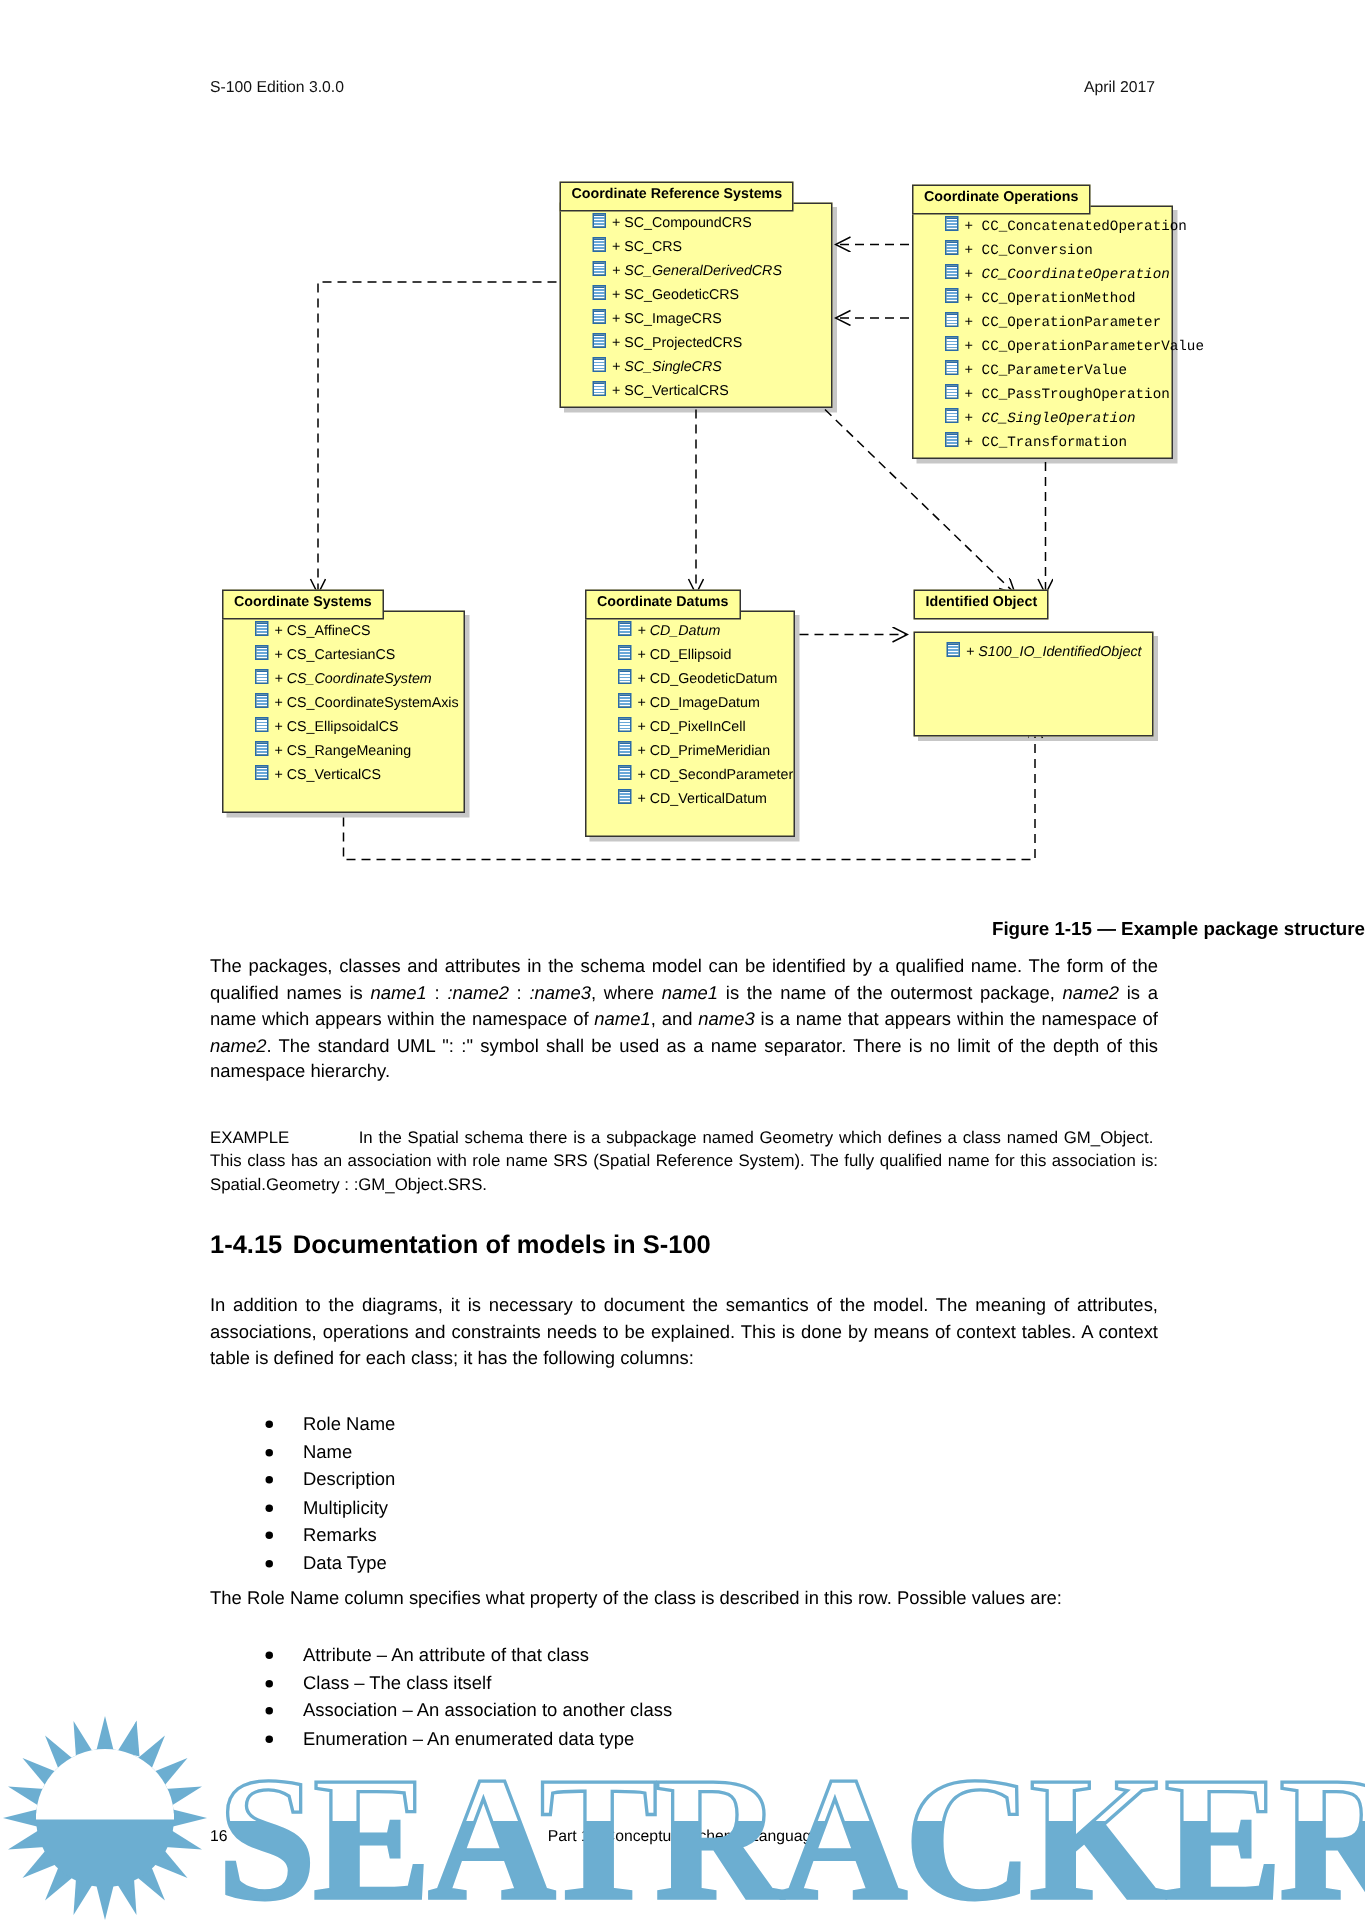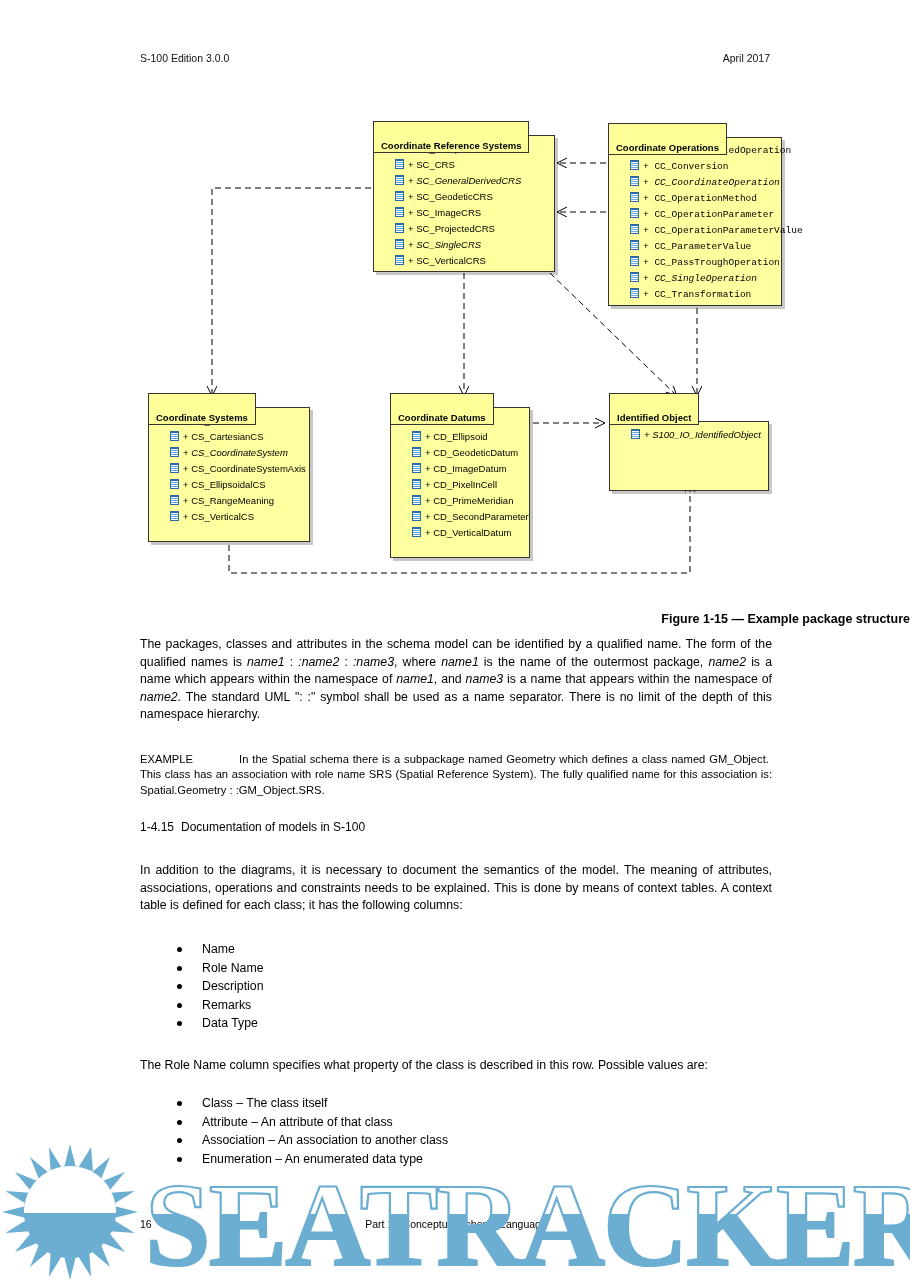--- a/index.html
+++ b/index.html
@@ -19,24 +19,24 @@
     position:absolute; left:140px; top:52px; width:630px;
     font-size:10.5px; color:#111;
   }
   .run-head .left { position:absolute; left:0; top:0; }
   .run-head .right { position:absolute; right:0; top:0; }
 
   
   .diagram { position:absolute; left:0; top:105px; width:910px; height:505px; }
   .pkg { position:absolute; }
   .pkg .tab {
-    position:absolute; left:0; top:0; height:32px;
+    position:absolute; left:0; top:0; height:20px;
     background:#FFFF99; border:1px solid #333;
     font-size:9.5px; font-weight:bold; color:#000;
-    padding:17px 7px 0 7px; line-height:14px; white-space:nowrap;
+    padding:1px 7px 0 7px; line-height:14px; white-space:nowrap;
     z-index:3;
   }
   .pkg .body {
     position:absolute; left:0; background:#FFFFA0;
     border:1px solid #333;
     box-shadow:3px 3px 0 rgba(0,0,0,0.22);
     z-index:2;
   }
   .pkg ul { list-style:none; margin:0; padding:5px 0 5px 0; }
   .pkg li {
@@ -69,21 +69,21 @@
   .txt {
     position:absolute; left:140px; width:632px;
     font-size:12.3px; line-height:17.6px; text-align:justify;
   }
   .txt.p1 { top:636px; }
   .txt.ex { top:752px; font-size:11.2px; line-height:15.4px; }
   .txt.p2 { top:862px; }
   .txt.p3 { top:1057px; }
   .h2 {
     position:absolute; left:140px; top:820px; width:632px;
-    font-size:12px; font-weight:normal;
+    font-size:17px; font-weight:bold;
   }
   .h2 .num { margin-right:7px; }
   em { font-style:italic; }
 
   ul.bul {
     position:absolute; left:172px; margin:0; padding:0; list-style:none;
     font-size:12.3px; line-height:18.6px; width:560px;
   }
   ul.bul li { position:relative; padding-left:30px; }
   ul.bul li .dot {
@@ -221,32 +221,33 @@
   <div class="txt p1">The packages, classes and attributes in the schema model can be identified by a qualified name. The form of the qualified names is <em>name1</em> : <em>:name2</em> : <em>:name3</em>, where <em>name1</em> is the name of the outermost package, <em>name2</em> is a name which appears within the namespace of <em>name1</em>, and <em>name3</em> is a name that appears within the namespace of <em>name2</em>. The standard UML ": :" symbol shall be used as a name separator. There is no limit of the depth of this namespace hierarchy.</div>
   <div class="txt ex">EXAMPLE&nbsp;&nbsp;&nbsp;&nbsp;&nbsp;&nbsp;&nbsp;&nbsp;&nbsp;&nbsp;&nbsp;&nbsp;In the Spatial schema there is a subpackage named Geometry which defines a class named GM_Object.&nbsp; This class has an association with role name SRS (Spatial Reference System). The fully qualified name for this association is: Spatial.Geometry : :GM_Object.SRS.</div>
 
   <div class="h2">
     <span class="num">1-4.15</span><span>Documentation of models in S-100</span>
   </div>
 
   <div class="txt p2">In addition to the diagrams, it is necessary to document the semantics of the model. The meaning of attributes, associations, operations and constraints needs to be explained. This is done by means of context tables. A context table is defined for each class; it has the following columns:</div>
 
   <ul class="bul l1">
+    <li><span class="dot"></span><span>Role Name</span></li>
     <li><span class="dot"></span><span>Name</span></li>
-    <li><span class="dot"></span><span>Role Name</span></li>
     <li><span class="dot"></span><span>Description</span></li>
+    <li><span class="dot"></span><span>Multiplicity</span></li>
     <li><span class="dot"></span><span>Remarks</span></li>
     <li><span class="dot"></span><span>Data Type</span></li>
   </ul>
 
   <div class="txt p3">The Role Name column specifies what property of the class is described in this row. Possible values are:</div>
 
   <ul class="bul l2">
+    <li><span class="dot"></span><span>Attribute – An attribute of that class</span></li>
     <li><span class="dot"></span><span>Class – The class itself</span></li>
-    <li><span class="dot"></span><span>Attribute – An attribute of that class</span></li>
     <li><span class="dot"></span><span>Association – An association to another class</span></li>
     <li><span class="dot"></span><span>Enumeration – An enumerated data type</span></li>
   </ul>
 
   <div class="footer">
     <span class="pg">16</span>
     <span class="ct">Part 1 - Conceptual Schema Language</span>
   </div>
 
   <div class="wm">

